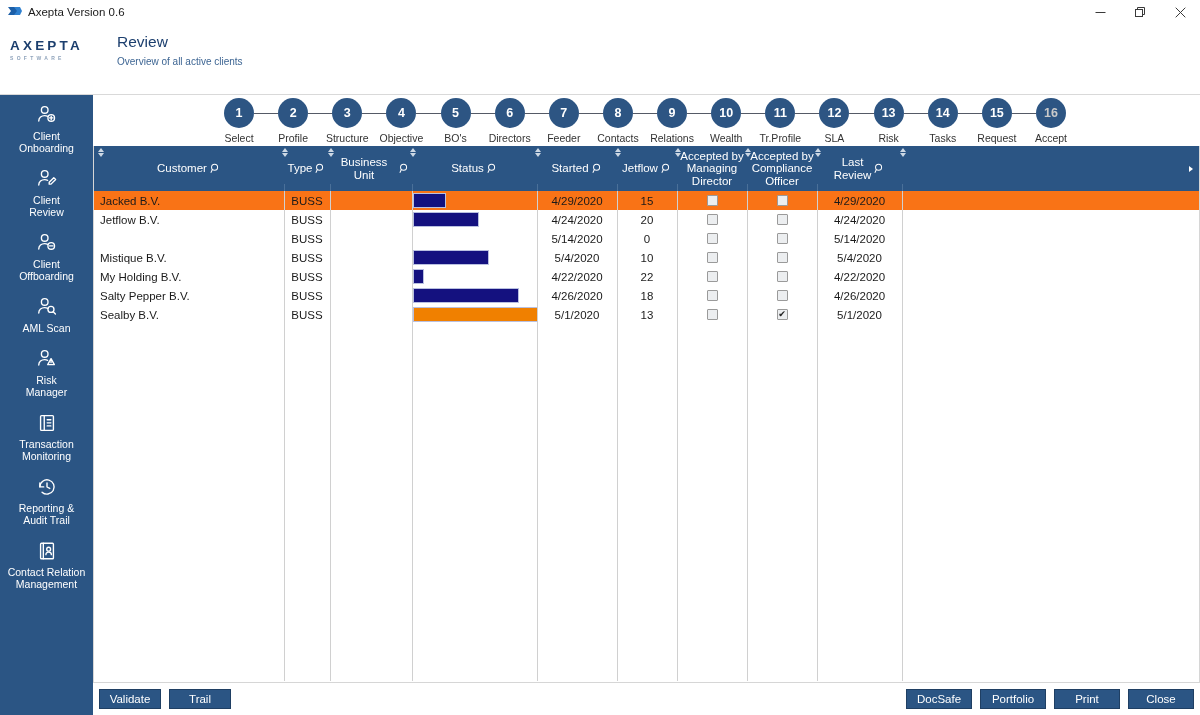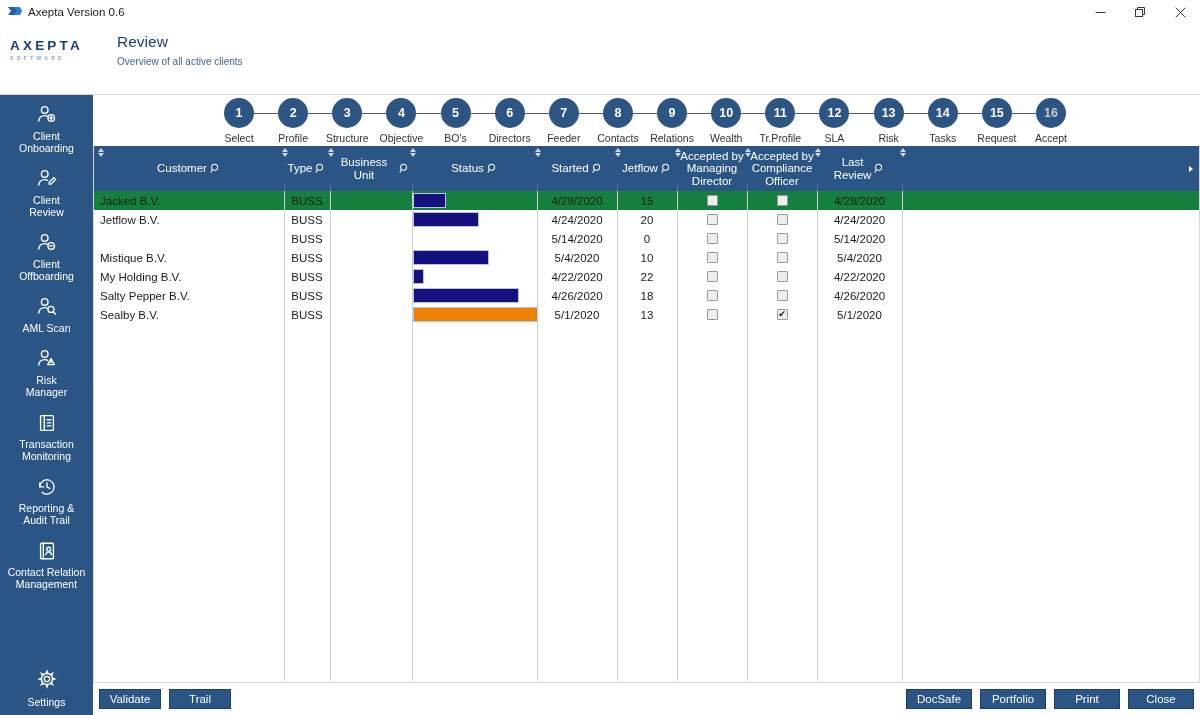--- a/index.html
+++ b/index.html
@@ -126,21 +126,21 @@
     position:absolute; right: 6px; top: 20px;
     width:0;height:0;border-top:3px solid transparent;border-bottom:3px solid transparent;
     border-left:4px solid #ffffff;
   }
 
   .tbody { position: relative; height: 490px; background: #ffffff; }
   .row {
     position: relative; height: 19px; width: 100%;
     font-size: 11.5px; color: #1a1a1a;
   }
-  .row.selected { background: #15803d; }
+  .row.selected { background: #f97316; }
   .cell {
     position: absolute; top: 0; height: 19px; display: flex; align-items: center;
     font-size: 11.5px; white-space: nowrap; overflow: hidden;
   }
   .cell.c { justify-content: center; }
   .cell.l { justify-content: flex-start; padding-left: 6px; }
   .bar {
     position: absolute; height: 15px; top: 2px;
     border: 1px solid #b9c0e0;
   }
@@ -310,30 +310,20 @@
                 <path d="M8 3.5v17"></path>
                 <circle cx="13.8" cy="10" r="2.1"></circle>
                 <path d="M10.8 16c0-1.8 1.4-2.8 3-2.8s3 1 3 2.8"></path>
               </g>
             </svg>
           </span>
           <span class="lbl" style="white-space: pre-line;">Contact Relation
 Management</span>
         </div>
       </div>
-    <div class="side-settings">
-      <span class="ico">
-        <svg width="20" height="20" viewBox="0 0 24 24" fill="none" stroke="#ffffff" stroke-width="1.6">
-          <circle cx="12" cy="12" r="3.2"></circle>
-          <path d="M12 2.5 L13 5 L11 5 Z M12 21.5 L11 19 L13 19 Z M2.5 12 L5 11 L5 13 Z M21.5 12 L19 13 L19 11 Z M5.2 5.2 L7.6 6.2 L6.2 7.6 Z M18.8 18.8 L16.4 17.8 L17.8 16.4 Z M18.8 5.2 L17.8 7.6 L16.4 6.2 Z M5.2 18.8 L6.2 16.4 L7.6 17.8 Z"></path>
-          <circle cx="12" cy="12" r="6.6"></circle>
-        </svg>
-      </span>
-      <span class="lbl">Settings</span>
-    </div>
   </div>
 
   <div class="stepper">
     <div class="steps" id="steps">
         <div class="step-line" style="left: 161px; width: 24.1333px;"></div>
         <div class="step-line" style="left: 215.133px; width: 24.1333px;"></div>
         <div class="step-line" style="left: 269.267px; width: 24.1333px;"></div>
         <div class="step-line" style="left: 323.4px; width: 24.1333px;"></div>
         <div class="step-line" style="left: 377.533px; width: 24.1333px;"></div>
         <div class="step-line" style="left: 431.667px; width: 24.1333px;"></div>

